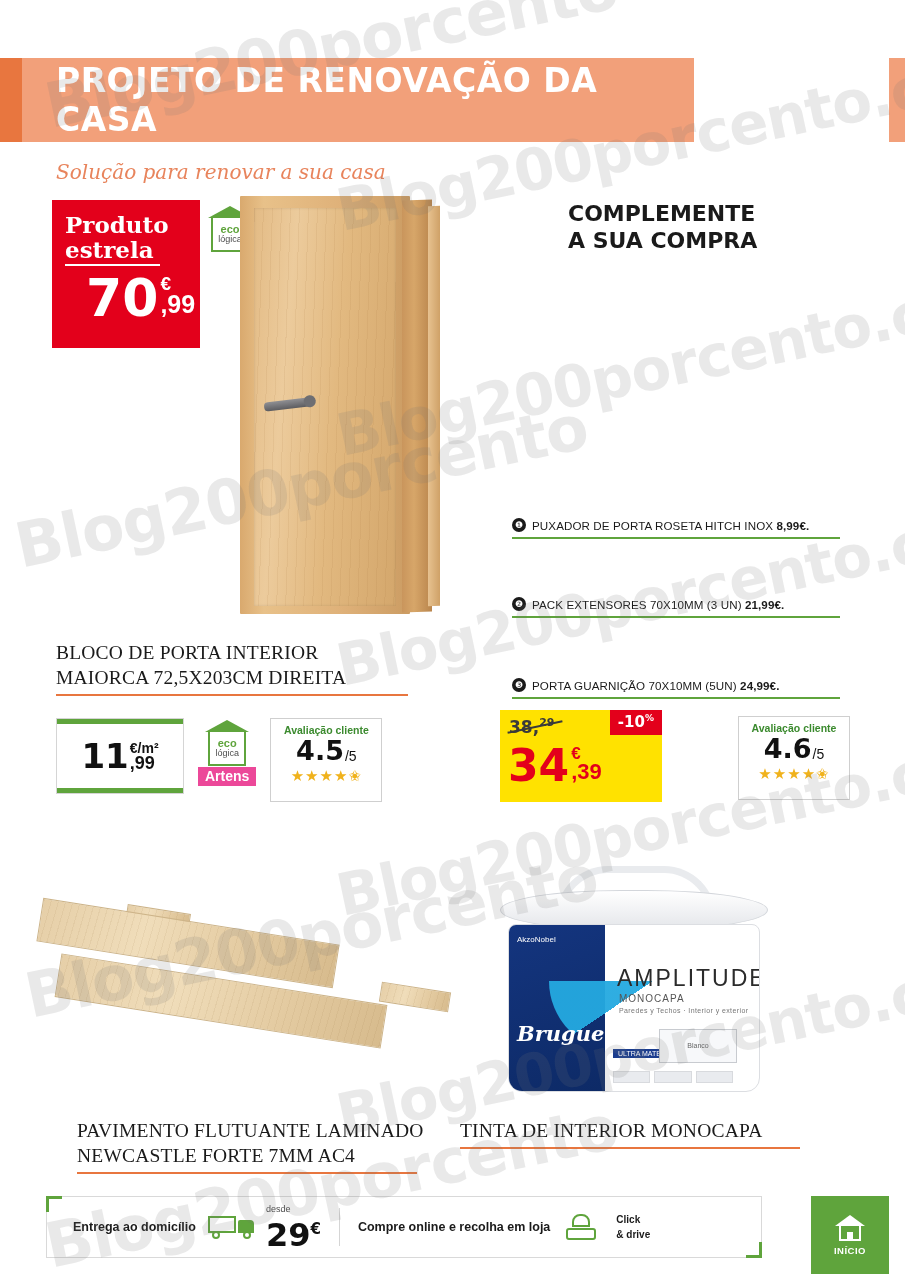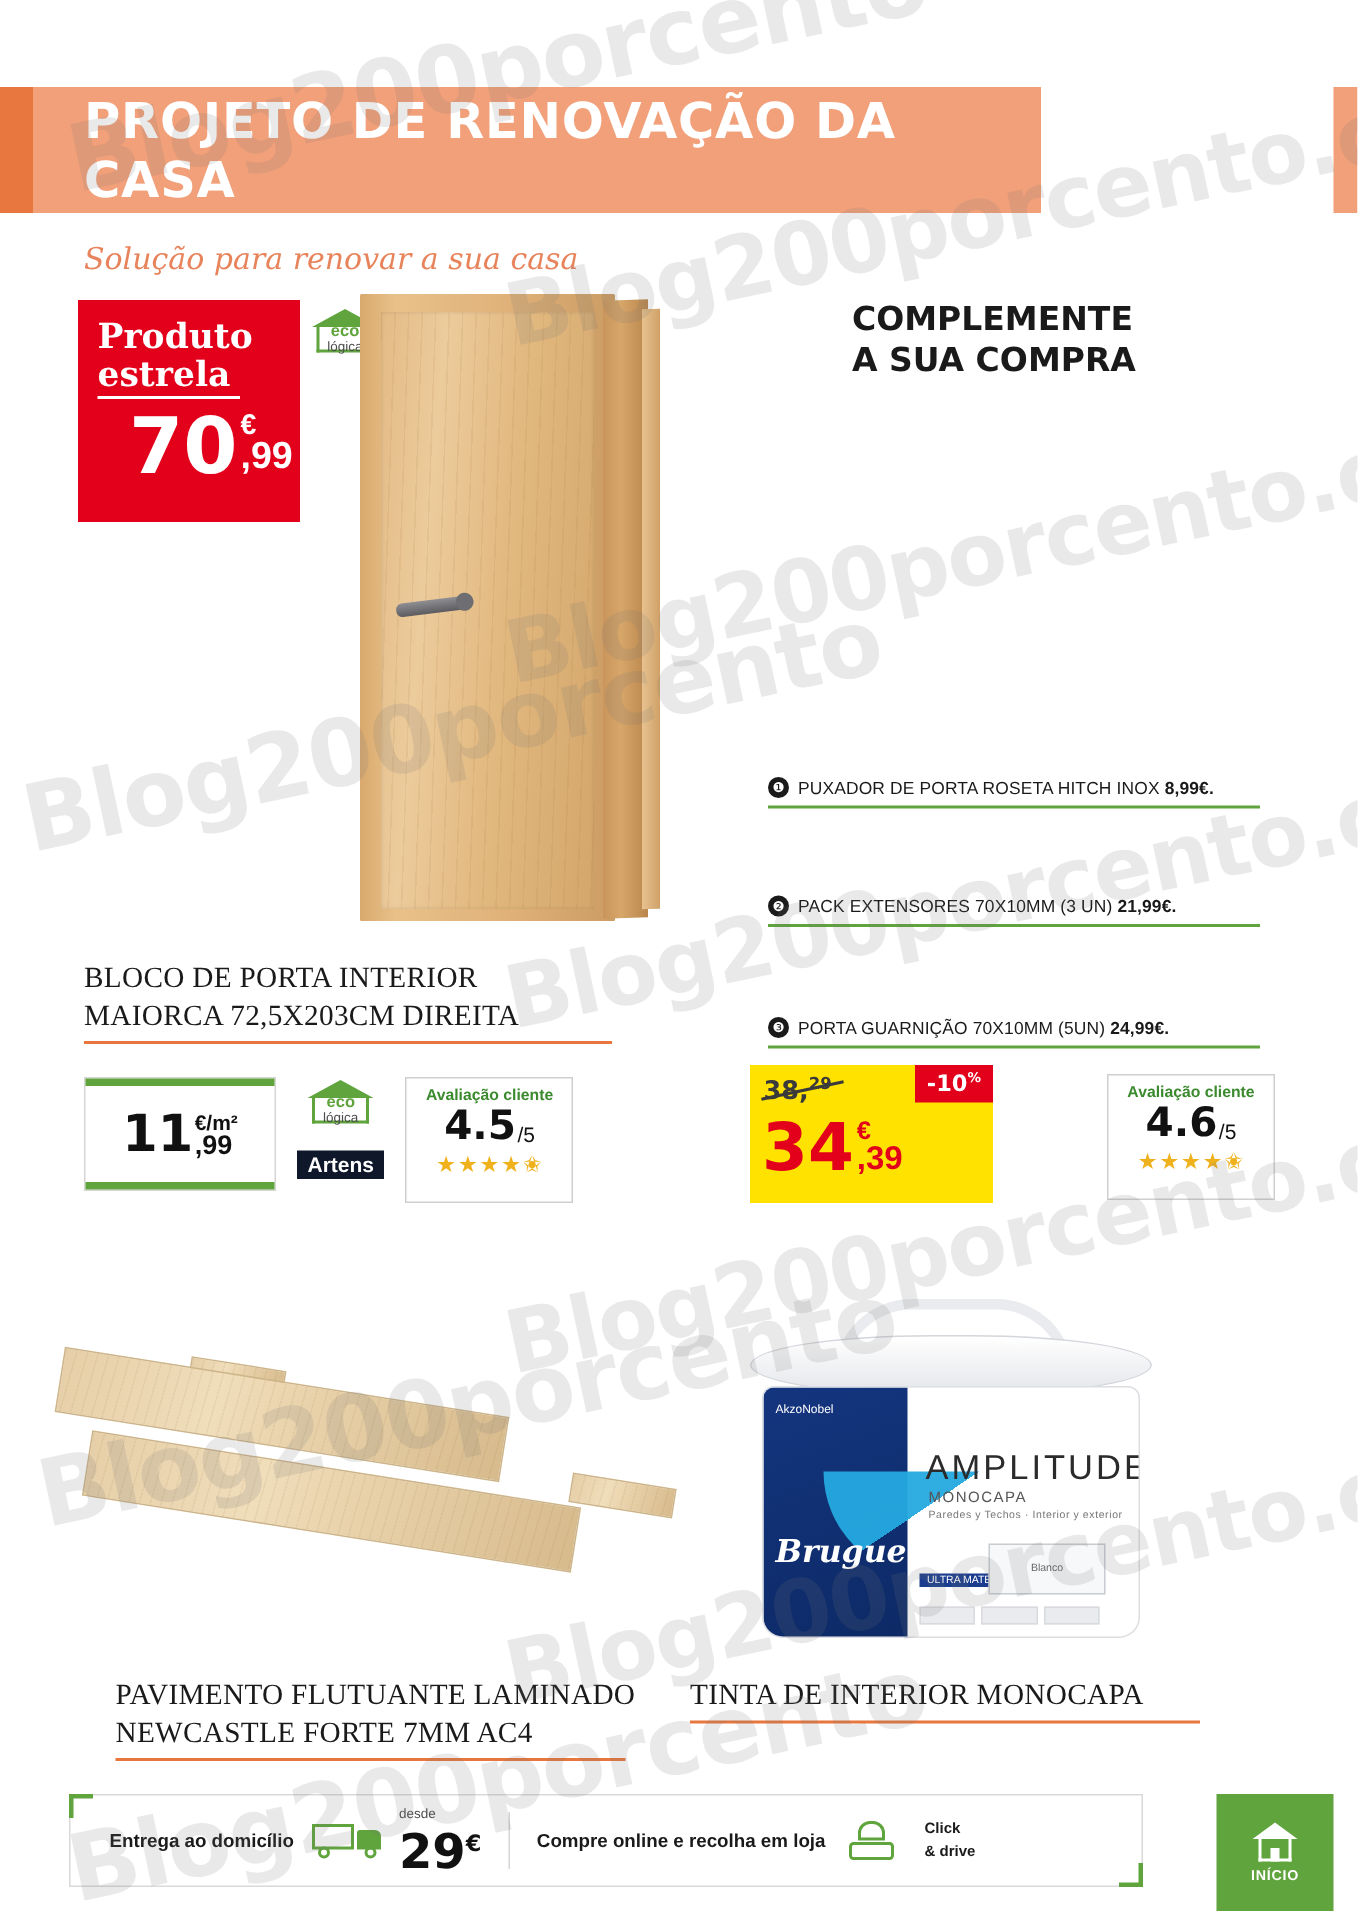--- a/index.html
+++ b/index.html
@@ -94,21 +94,21 @@
   .eco {
     width: 44px; height: 44px; position: relative;
   }
   .eco .roof {
     position: absolute; left: 50%; top: 0; transform: translateX(-50%);
     width: 0; height: 0;
     border-left: 22px solid transparent; border-right: 22px solid transparent;
     border-bottom: 12px solid #5fa43c;
   }
   .eco .box {
-    position: absolute; left: 3px; top: 12px; width: 38px; height: 17px;
+    position: absolute; left: 3px; top: 12px; width: 38px; height: 34px;
     border: 2px solid #5fa43c; border-top: none;
     display: flex; flex-direction: column; align-items: center; justify-content: center;
     line-height: 10px;
   }
   .eco .t1 { font-size: 11px; font-weight: bold; color: #5fa43c; font-family:"Liberation Sans",sans-serif;}
   .eco .t2 { font-size: 9px; color: #4d4d4d; font-family:"Liberation Sans",sans-serif;}
 
   .eco-top { position: absolute; left: 208px; top: 206px; }
 
   
@@ -182,21 +182,21 @@
     display: flex; flex-direction: column; align-items: center; padding-top: 5px;
   }
   .rating .lab { font-size: 10.5px; color: #3b8a2e; font-weight: bold; font-family:"Liberation Sans",sans-serif;}
   .rating .val { display: flex; align-items: flex-end; margin-top: 1px;}
   .rating .v { font-family: "DejaVu Sans", sans-serif; font-weight: bold; font-size: 27px; color: #111; line-height: 27px;}
   .rating .of { font-size: 14px; color: #111; margin-left: 1px; }
   .rating .stars { color: #f0b21c; font-size: 15px; letter-spacing: 1px; margin-top: 3px;}
 
   
   .artens {
-    background: #0f172a; color: #fff; font-weight: bold; font-size: 14px;
+    background: #ec4899; color: #fff; font-weight: bold; font-size: 14px;
     font-family: "Liberation Sans", sans-serif;
     padding: 1px 7px 2px; display: inline-block; margin-top: 3px;
   }
 
   
   .complement {
     position: absolute; left: 568px; top: 200px;
     font-family: "DejaVu Sans", sans-serif; font-weight: bold;
     font-size: 22px; color: #1a1a1a; line-height: 27px;
   }

